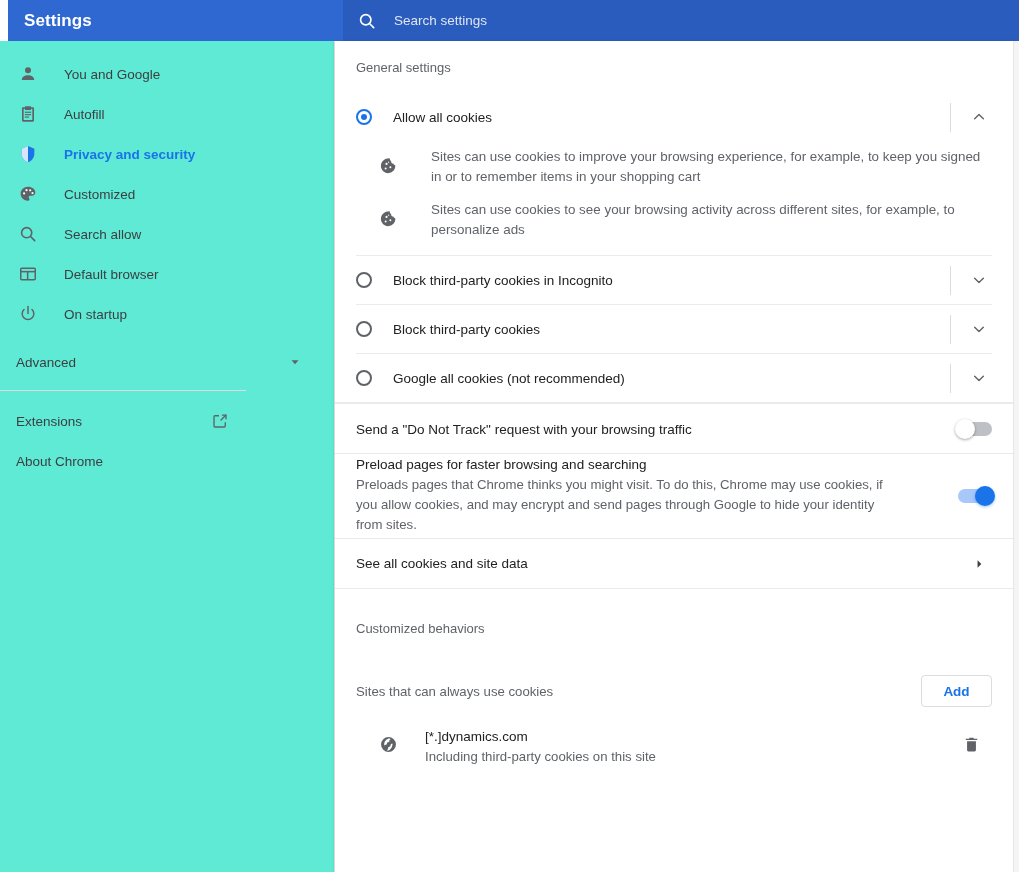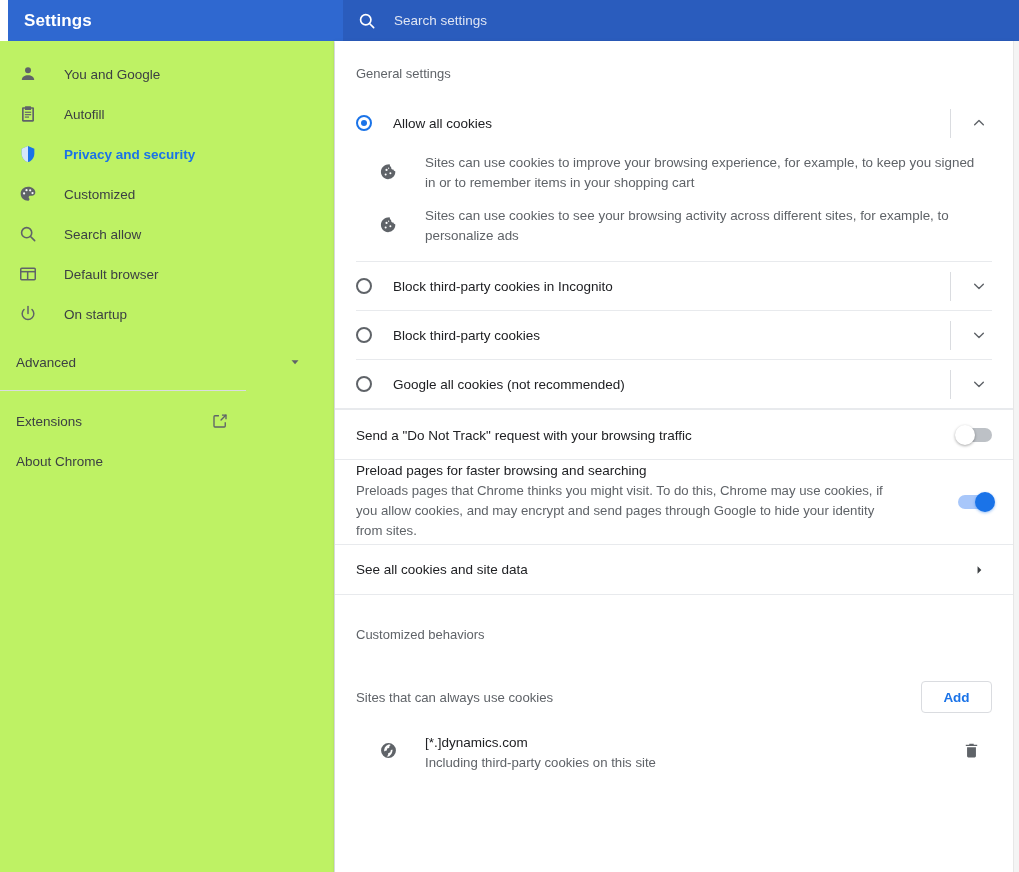--- a/index.html
+++ b/index.html
@@ -31,21 +31,21 @@
     display:flex; align-items:center;
   }
   .search-icon { margin-left:14px; width:20px; height:20px; display:block; }
   .search-placeholder {
     color:#dfe5f3; font-size:13.5px; margin-left:17px;
   }
 
   
   .sidebar {
     position:absolute; left:0; top:41px; width:335px; height:831px;
-    background:#bef264;
+    background:#5eead4;
     border-right:1px solid #eceff1;
   }
   .nav-item {
     display:flex; align-items:center; height:40px;
     padding-left:16px; cursor:pointer; position:relative;
   }
   .nav-icon { width:24px; height:24px; display:flex; align-items:center; justify-content:center; flex:0 0 24px; }
   .nav-label { margin-left:24px; font-size:13.5px; color:#3c4043; }
   .nav-item.active .nav-label { color:#1a73e8; font-weight:bold; }
 
@@ -74,21 +74,21 @@
     background:#ffffff;
     box-shadow:0 1px 2px rgba(60,64,67,.20), 0 1px 3px 1px rgba(60,64,67,.10);
     overflow:hidden;
   }
   .right-gutter {
     position:absolute; left:1013px; top:41px; width:6px; height:831px;
     background:#f4f4f4; border-left:1px solid #e7e7e7;
   }
 
   .section-title {
-    font-size:13px; color:#5f6368; padding:26px 0 0 21px;
+    font-size:13px; color:#5f6368; padding:20px 0 0 21px;
     line-height:1; margin-bottom:0;
   }
 
   
   .radio-group { margin-top:19px; }
   .radio-row {
     display:flex; align-items:center; height:48px; padding:0 21px 0 21px;
     cursor:pointer; position:relative;
   }
   .radio {
@@ -103,21 +103,21 @@
   .radio-label { margin-left:21px; font-size:13.5px; color:#202124; flex:1; }
   .row-divider-v {
     width:1px; height:29px; background:#dadce0; margin-right:18px;
   }
   .chev { width:20px; height:20px; display:flex; align-items:center; justify-content:center; margin-right:3px; }
 
   .desc-list { padding:0 24px 8px 21px; }
   .desc-item { display:flex; align-items:flex-start; padding:6px 0 8px 0; }
   .desc-icon { flex:0 0 24px; width:24px; height:24px; margin-left:23px; margin-top:9px; }
   .desc-text {
-    margin-left:22px; font-size:13.4px; color:#5f6368; line-height:19.5px;
+    margin-left:28px; font-size:13.4px; color:#5f6368; line-height:19.5px;
     max-width:578px; padding-right:8px;
   }
 
   .hr { height:1px; background:#e8eaed; margin:0 21px; }
   .hr-full { height:1px; background:#e8eaed; }
 
   
   .toggle-row {
     display:flex; align-items:center; min-height:49px; padding:0 21px;
     cursor:pointer;

